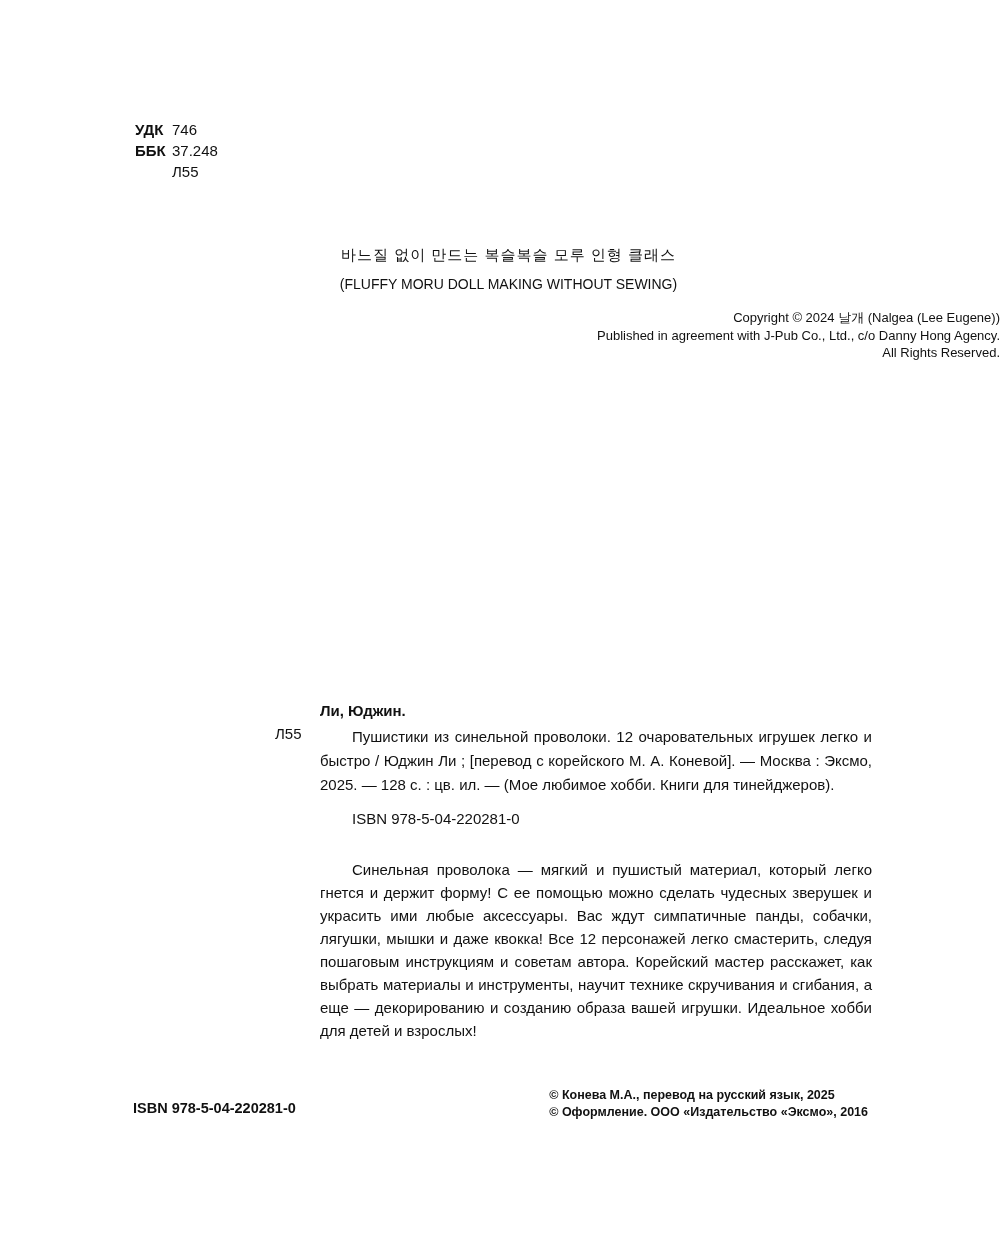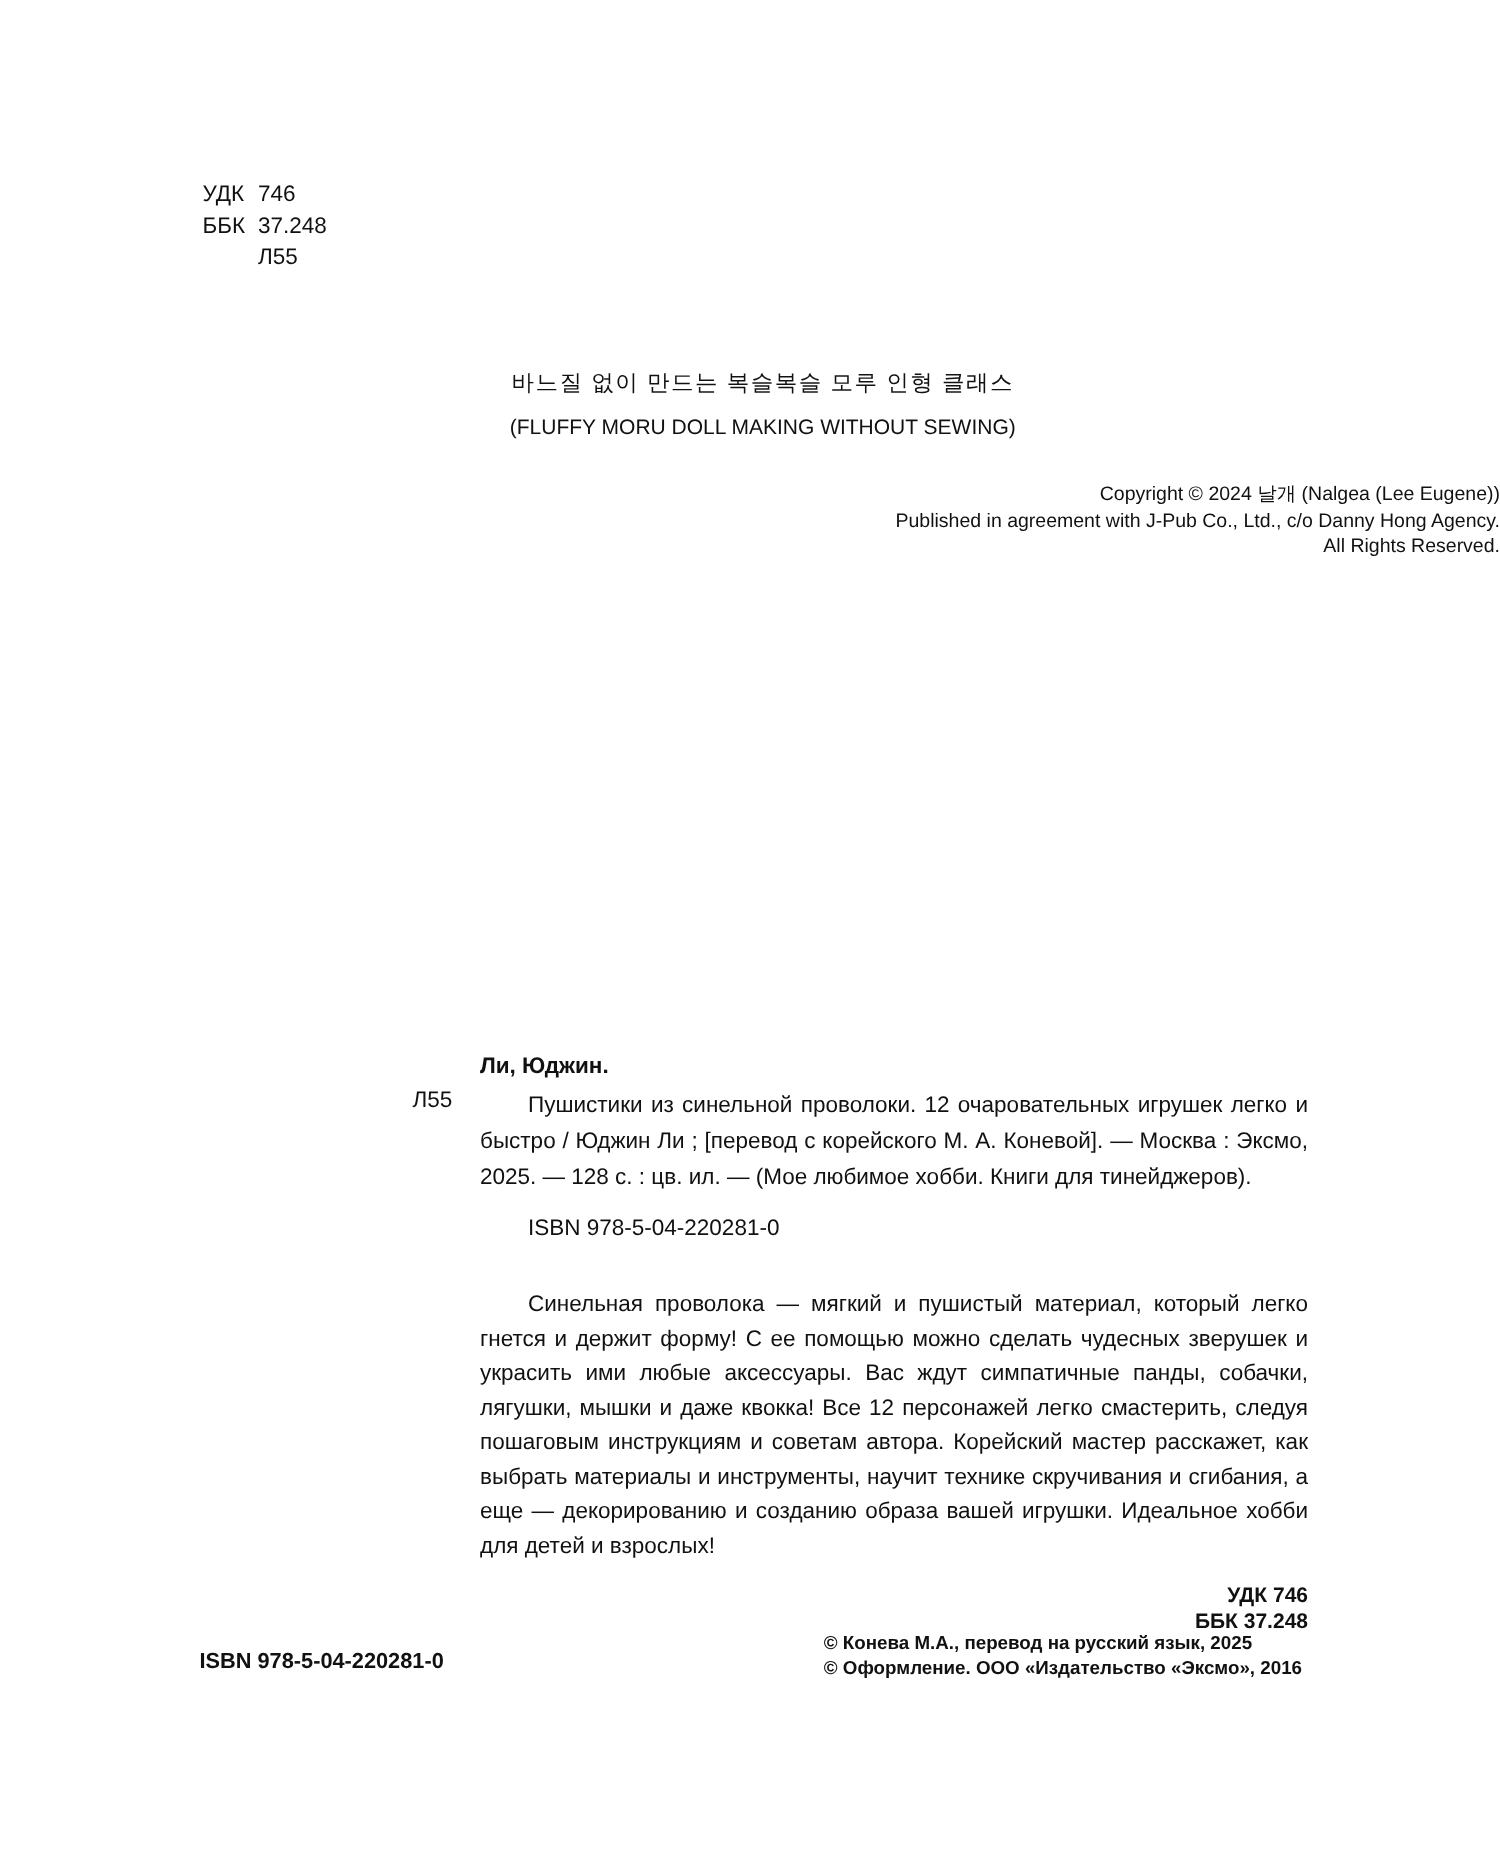--- a/index.html
+++ b/index.html
@@ -19,40 +19,40 @@
 
   
   .top-codes {
     position: absolute;
     left: 135px;
     top: 119px;
     font-size: 15px;
     line-height: 21px;
   }
   .code-row { display: flex; }
-  .code-label { width: 37px; }
+  .code-label { width: 37px; font-weight: bold; }
   .code-value { }
 
   
   .korean-block {
     position: absolute;
     left: 0;
     top: 246px;
     width: 1000px;
     text-align: center;
     padding-left: 17px;
   }
   .korean-title {
     font-size: 15px;
     letter-spacing: 1px;
     margin-bottom: 11px;
   }
   .english-title {
     font-size: 14px;
-    margin-bottom: 28px;
+    margin-bottom: 17px;
   }
   .copyright-line {
     font-size: 13px;
     line-height: 17.5px;
     text-align: right;
   }
 
   
   .biblio {
     position: absolute;
@@ -143,24 +143,20 @@
   </div>
 
   <div class="biblio">
     <div class="biblio-author">Ли, Юджин.</div>
     <div class="biblio-desc-wrap">
       <span class="biblio-lcode">Л55</span>
       <div class="biblio-desc">Пушистики из синельной проволоки. 12 очаровательных игрушек легко и быстро / Юджин Ли ; [перевод с корейского М. А. Коневой]. — Москва : Эксмо, 2025. — 128 с. : цв. ил. — (Мое любимое хобби. Книги для тинейджеров).</div>
     </div>
     <div class="biblio-isbn">ISBN 978-5-04-220281-0</div>
     <div class="annotation">Синельная проволока — мягкий и пушистый материал, который легко гнется и держит форму! С ее помощью можно сделать чудесных зверушек и украсить ими любые аксессуары. Вас ждут симпатичные панды, собачки, лягушки, мышки и даже квокка! Все 12 персонажей легко смастерить, следуя пошаговым инструкциям и советам автора. Корейский мастер расскажет, как выбрать материалы и инструменты, научит технике скручивания и сгибания, а еще — декорированию и созданию образа вашей игрушки. Идеальное хобби для детей и взрослых!</div>
-    <div class="right-codes">
-      <div>УДК 746</div>
-      <div>ББК 37.248</div>
-    </div>
   </div>
 
   <div class="footer-isbn">ISBN 978-5-04-220281-0</div>
 
   <div class="footer-copyrights">
     <div>© Конева М.А., перевод на русский язык, 2025</div>
     <div>© Оформление. ООО «Издательство «Эксмо», 2016</div>
   </div>
 
 </div>

